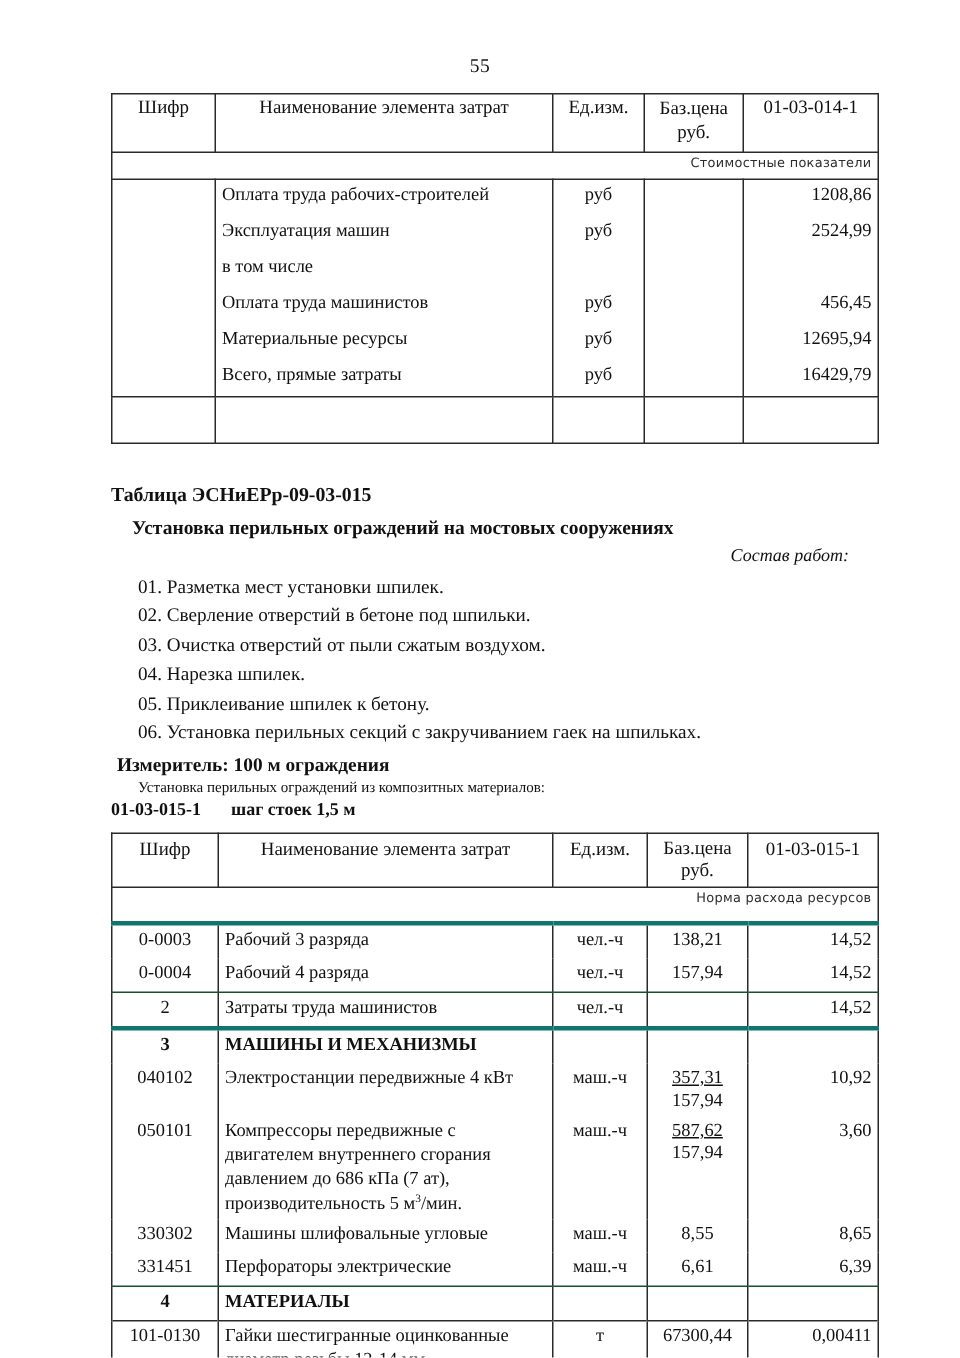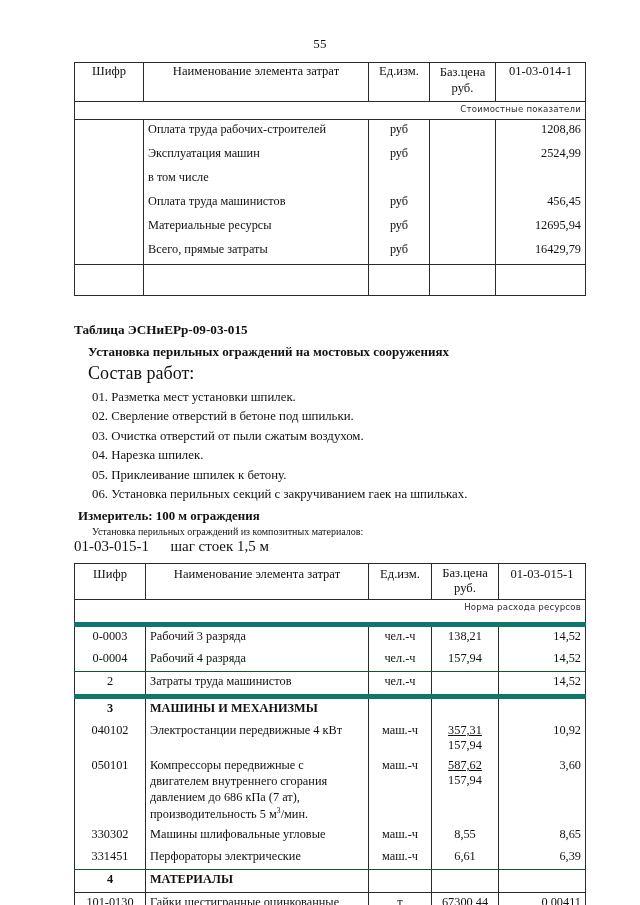--- a/index.html
+++ b/index.html
@@ -96,22 +96,23 @@
     font-size: 13.2px;
     margin: 0 0 6px 0;
   }
   .tbl-subtitle {
     font-weight: bold;
     font-size: 13px;
     text-align: left;
     margin: 0 0 3px 14px;
   }
   .works-label {
-    text-align: left;
-    font-size: 18px;
+    text-align: right;
+    font-style: italic;
+    font-size: 12px;
     margin: 0 0 4px 14px;
   }
   ol.works {
     list-style: none;
     margin: 0;
     padding: 0 0 0 18px;
   }
   ol.works li {
     font-size: 12.8px;
     line-height: 1.52;
@@ -119,30 +120,31 @@
   .measure {
     font-weight: bold;
     font-size: 12.9px;
     margin: 4px 0 2px 4px;
   }
   .install-note {
     font-size: 10px;
     margin: 0 0 1px 18px;
   }
   .variant-line {
-    font-size: 15px;
+    font-size: 12px;
     margin: 0 0 8px 0;
+    font-weight: bold;
   }
   .variant-line .gap { display: inline-block; width: 14px; }
 
   .t2 { margin-top: 2px; }
   .t2 td { height: 18px; line-height: 1.3; }
   .t2 .grp td { font-weight: bold; }
   .t2 .tight td { border-top: none; border-bottom: none; }
-  .t2 .topline td { border-top: 5px solid #0f766e; }
+  .t2 .topline td { border-top: 3px solid #0f766e; }
   .t2 .botline td { border-bottom: 1px solid #14532d; }
   .u { text-decoration: underline; }
   .stack { display: block; line-height: 1.25; }
   sup { font-size: 0.62em; vertical-align: super; }
 
   .footer {
     position: absolute;
     left: 0;
     right: 0;
     bottom: 22px;

